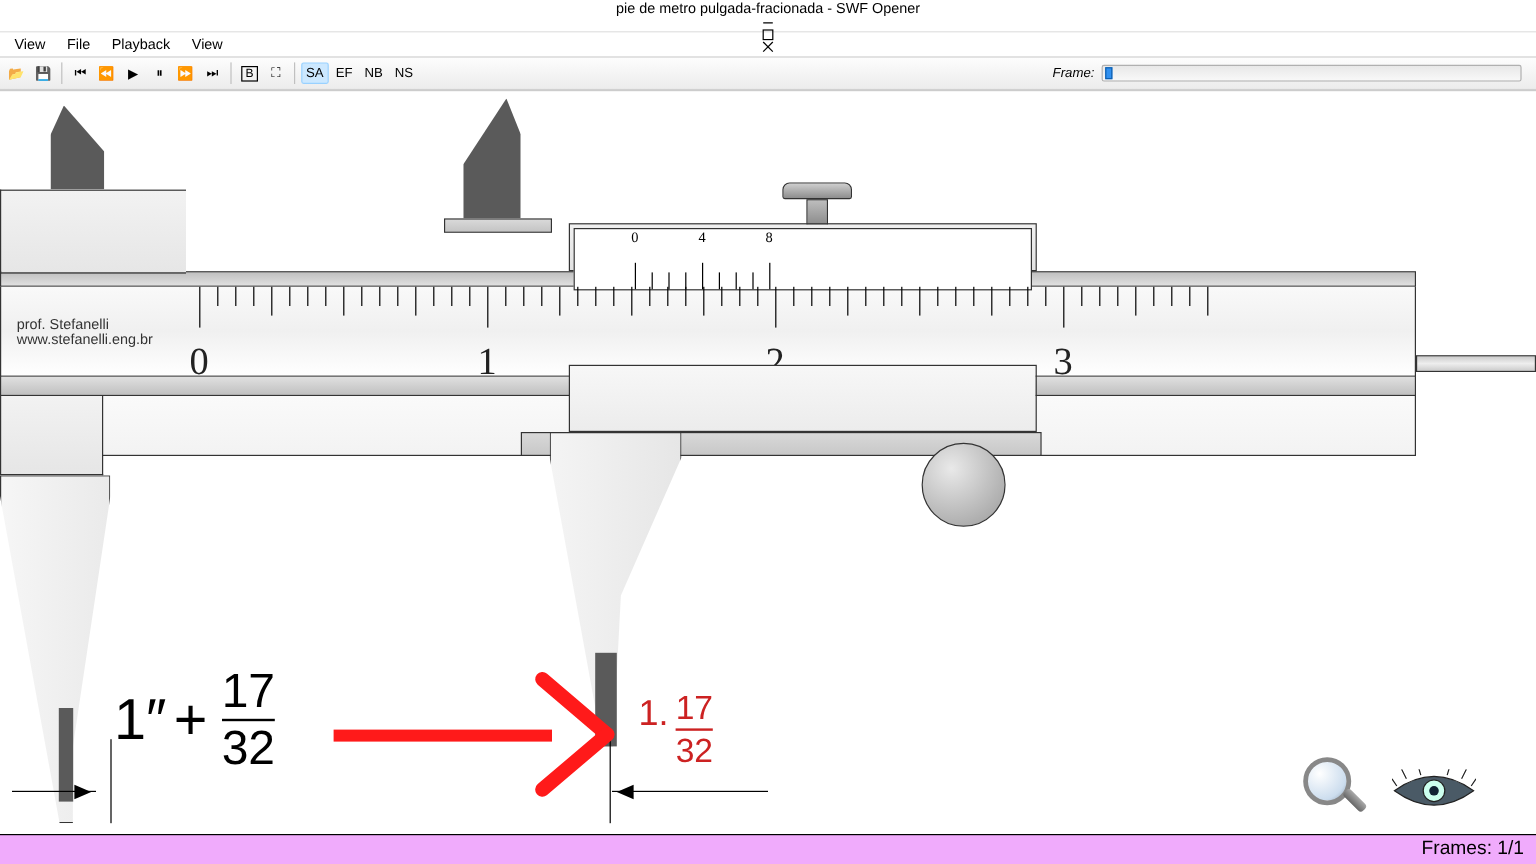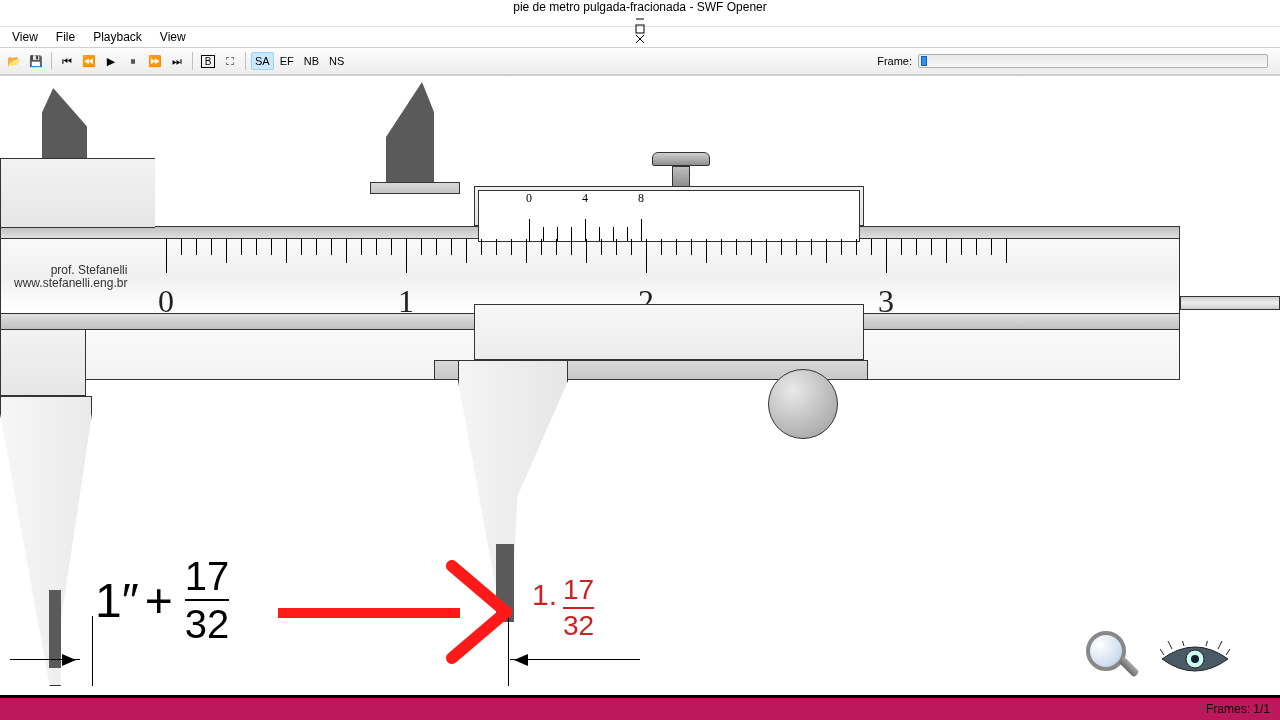--- a/index.html
+++ b/index.html
@@ -9,26 +9,26 @@
   .titlebar .title-text { font-size: 12px; color: #000; flex: 0 0 auto; }
   .titlebar .spacer { flex: 1; }
   .win-btn { width: 46px; height: 27px; display:flex; align-items:center; justify-content:center; font-size:10px; color:#000; }
   .menubar { height: 20px; display:flex; align-items:center; padding: 0 4px; font-size:12px; gap: 2px; }
   .menubar span { padding: 2px 8px; cursor:default; }
   .toolbar { height: 28px; border-top:1px solid #d0d0d0; border-bottom:1px solid #d0d0d0; background:linear-gradient(#fdfdfd,#ececec); display:flex; align-items:center; padding:0 4px; gap:2px; }
   .tb-btn { width:20px; height:20px; display:flex; align-items:center; justify-content:center; font-size:11px; border:1px solid transparent; border-radius:2px; cursor:default; }
   .tb-sep { width:1px; height:18px; background:#c0c0c0; margin:0 3px; }
   .tb-text { font-size:11px; padding:2px 3px; border:1px solid transparent; border-radius:2px; }
   .tb-text.active { background:#cce8ff; border-color:#99d1ff; }
-  .frame-area { margin-left:auto; display:flex; align-items:center; gap:6px; padding-right:8px; }
+  .frame-area { margin-left:auto; display:flex; align-items:center; gap:6px; padding-right:8px;font-style:italic; }
   .frame-label { font-size:11px; }
   .frame-slider { width:350px; height:14px; background:linear-gradient(#e8e8e8,#f8f8f8); border:1px solid #b0b0b0; border-radius:2px; position:relative; }
   .frame-thumb { position:absolute; left:2px; top:1px; width:6px; height:10px; background:#3090f0; border:1px solid #1060b0; }
   .content { position:relative; width:1280px; height:620px; background:#fff; overflow:hidden; border-top:1px solid #ccc; }
-  .statusbar { height:25px; border-top:3px solid #000000; background:#be185d; display:flex; align-items:center; justify-content:flex-end; padding:0 10px; font-size:12px; }
+  .statusbar { height:25px; border-top:1px solid #000000; background:#f0abfc; display:flex; align-items:center; justify-content:flex-end; padding:0 10px; font-size:16px; }
 
   
   
   .beam { position:absolute; left:0; top:150px; width:1280px; height:170px; }
   .beam-grad-top { position:absolute; left:0; top:0; width:1180px; height:13px; background:linear-gradient(#c0c0c0,#e0e0e0); border:1px solid #333; }
   .beam-body { position:absolute; left:0; top:13px; width:1180px; height:75px; background:linear-gradient(#f9f9f9,#f0f0f0,#fff); border:1px solid #333; border-top:none; }
   .beam-grad-bot { position:absolute; left:0; top:88px; width:1180px; height:16px; background:linear-gradient(#e0e0e0,#c0c0c0); border:1px solid #333; border-top:none; }
   .beam-below { position:absolute; left:84px; top:104px; width:1096px; height:50px; background:linear-gradient(#fafafa,#f3f3f3); border:1px solid #333; border-top:none; }
   .depth-rod { position:absolute; left:1180px; top:70px; width:100px; height:14px; background:linear-gradient(#ccc,#eee,#ccc); border:1px solid #333; }
   .fixed-inner-jaw { position:absolute; left:42px; top:-70px; width:45px; height:70px; background:#5a5a5a; clip-path: polygon(0% 100%, 0% 35%, 25% 0%, 100% 55%, 100% 100%); }
@@ -46,21 +46,21 @@
   .vern-lower-jaw { position:absolute; left:88px; top:284px; width:110px; height:262px; }
   .vern-lower-body { position:absolute; left:0; top:0; width:110px; height:100%; background:linear-gradient(90deg,#f4f4f4,#e6e6e6); border:1px solid #333; clip-path: polygon(0 0,100% 0,100% 8%,54% 52%, 48% 100%, 40% 100%, 0 8%); }
   .vern-lower-tip { position:absolute; left:38px; bottom:0; width:18px; height:78px; background:#5a5a5a; }
   .thumb-wheel { position:absolute; left:398px; top:293px; width:70px; height:70px; background:radial-gradient(circle at 35% 30%, #e9e9e9, #9a9a9a); border:1px solid #333; border-radius:50%; }
   .lock-screw-cap { position:absolute; left:282px; top:76px; width:58px; height:14px; background:linear-gradient(#cfcfcf,#8e8e8e); border:1px solid #333; border-radius:6px 6px 2px 2px; }
   .lock-screw-stem { position:absolute; left:302px; top:90px; width:18px; height:22px; background:linear-gradient(#bdbdbd,#8c8c8c); border:1px solid #333; }
 
   
   .main-num { position:absolute; top:207px; font: 32px "Times New Roman", serif; color:#222; }
   
-  .credit { position:absolute; left:14px; top:188px; font:12px "Times New Roman",serif; color:#333; line-height:1.1;text-align:right; }
+  .credit { position:absolute; left:14px; top:188px; font:12px "Times New Roman",serif; color:#333; line-height:1.1; }
 
   
   .meas-left { position:absolute; left:95px; top:480px; font: 48px "Times New Roman", serif; display:flex; align-items:center; }
   .frac { display:inline-flex; flex-direction:column; align-items:center; font-size:40px; line-height:1; margin:0 6px; }
   .frac .bar { width:100%; height:2px; background:#000; margin:3px 0; }
   .red-arrow { position:absolute; left:278px; top:500px; width:232px; height:80px; }
   .red-arrow-line { position:absolute; left:0; top:32px; width:182px; height:10px; background:#ff1a1a; }
   .red-chev { position:absolute; left:444px; top:478px; }
   .red-chev line { stroke:#ff1a1a; stroke-width:12; stroke-linecap:round; }
   .meas-right { position:absolute; left:532px; top:500px; font:30px "Times New Roman",serif; color:#c22; display:flex; align-items:flex-start; }

